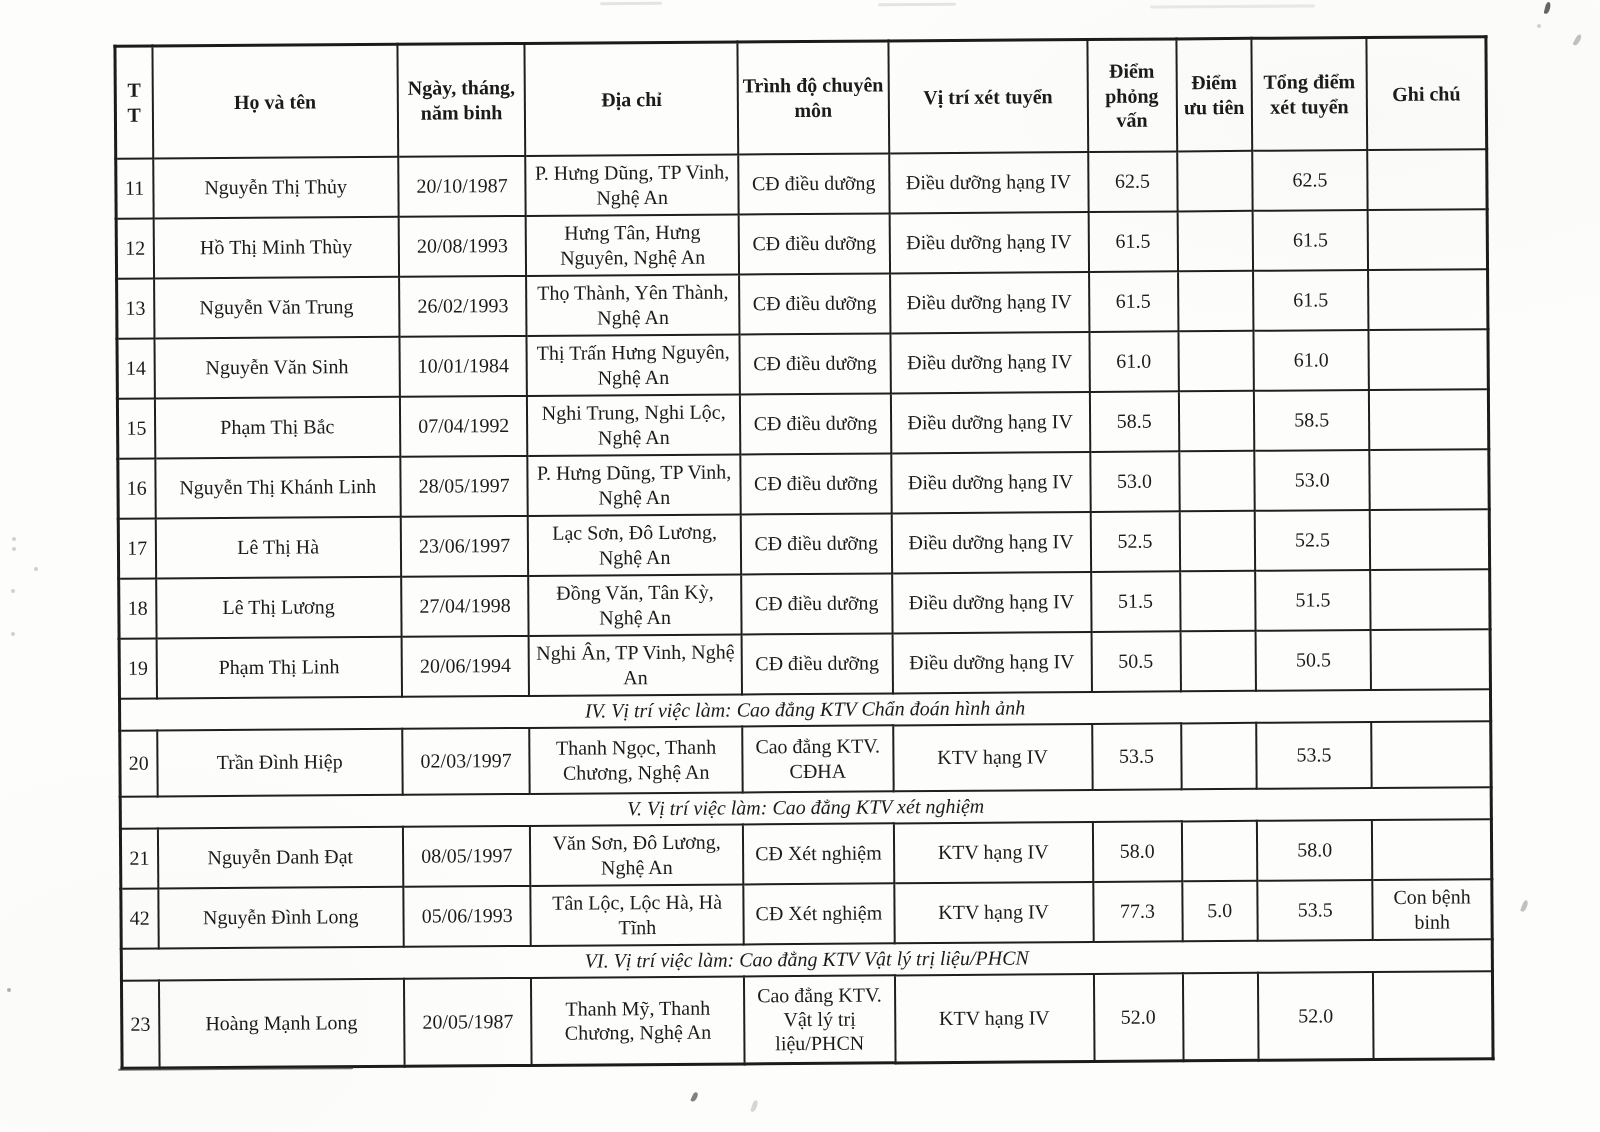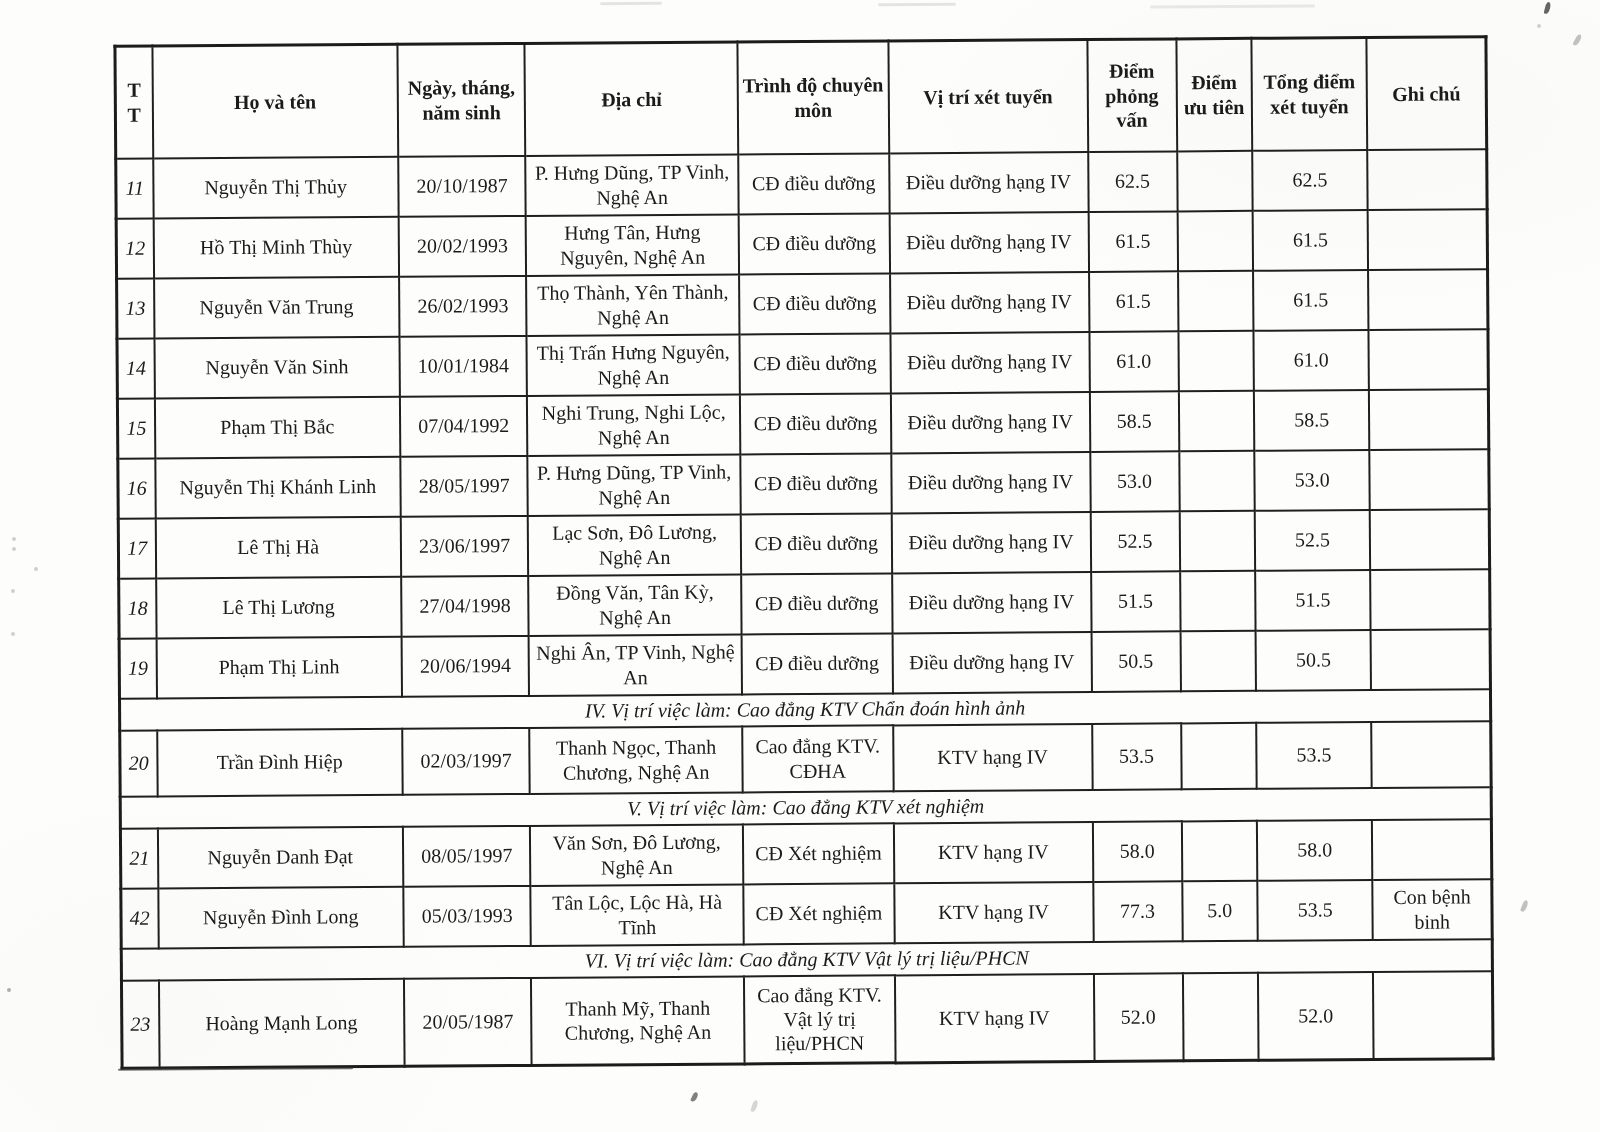--- a/index.html
+++ b/index.html
@@ -54,21 +54,20 @@
   tr.data-row { height: 60px; }
   tr.data-row.tall { height: 66px; }
   tr.data-row.taller { height: 88px; }
   tr.section-row { height: 32px; }
   td.cell-name {
     text-align: left;
     padding-left: 7px;
   }
   td.cell-tt {
     padding: 2px 1px;
-    font-style: italic;
   }
   td.cell-total { font-weight: bold; }
   td.section-cell {
     font-weight: bold;
     font-style: italic;
     font-size: 20px;
     text-align: center;
     padding-left: 19%;
   }
   
@@ -120,21 +119,21 @@
         <col style="width:6.5%">
           <col style="width:5.5%">
           <col style="width:8.4%">
           <col style="width:8.7%">
       </colgroup>
 
       <tbody>
           <tr class="header-row">
         <th>TT</th>
         <th>Họ và tên</th>
-        <th>Ngày, tháng, năm sinh</th>
+        <th>Ngày, tháng, năm binh</th>
         <th>Địa chỉ</th>
         <th>Trình độ chuyên môn</th>
         <th>Vị trí xét tuyển</th>
         <th>Điểm phỏng vấn</th>
         <th>Điểm ưu tiên</th>
         <th>Tổng điểm xét tuyển</th>
         <th>Ghi chú</th>
       </tr>
 
       <tr class="data-row">
@@ -146,21 +145,21 @@
         <td>Điều dưỡng hạng IV</td>
         <td>62.5</td>
         <td></td>
         <td class="cell-total">62.5</td>
         <td></td>
       </tr>
 
       <tr class="data-row">
         <td class="cell-tt">12</td>
         <td class="cell-name">Hồ Thị Minh Thùy</td>
-        <td>20/02/1993</td>
+        <td>20/08/1993</td>
         <td>Hưng Tân, Hưng Nguyên, Nghệ An</td>
         <td>CĐ điều dưỡng</td>
         <td>Điều dưỡng hạng IV</td>
         <td>61.5</td>
         <td></td>
         <td class="cell-total">61.5</td>
         <td></td>
       </tr>
 
       <tr class="data-row">
@@ -284,21 +283,21 @@
         <td>KTV hạng IV</td>
         <td>58.0</td>
         <td></td>
         <td class="cell-total">58.0</td>
         <td></td>
       </tr>
 
       <tr class="data-row">
         <td class="cell-tt">42</td>
         <td class="cell-name">Nguyễn Đình Long</td>
-        <td>05/03/1993</td>
+        <td>05/06/1993</td>
         <td>Tân Lộc, Lộc Hà, Hà Tĩnh</td>
         <td>CĐ Xét nghiệm</td>
         <td>KTV hạng IV</td>
         <td>77.3</td>
         <td>5.0</td>
         <td class="cell-total">53.5</td>
         <td>Con bệnh binh</td>
       </tr>
 
       <tr class="section-row">

